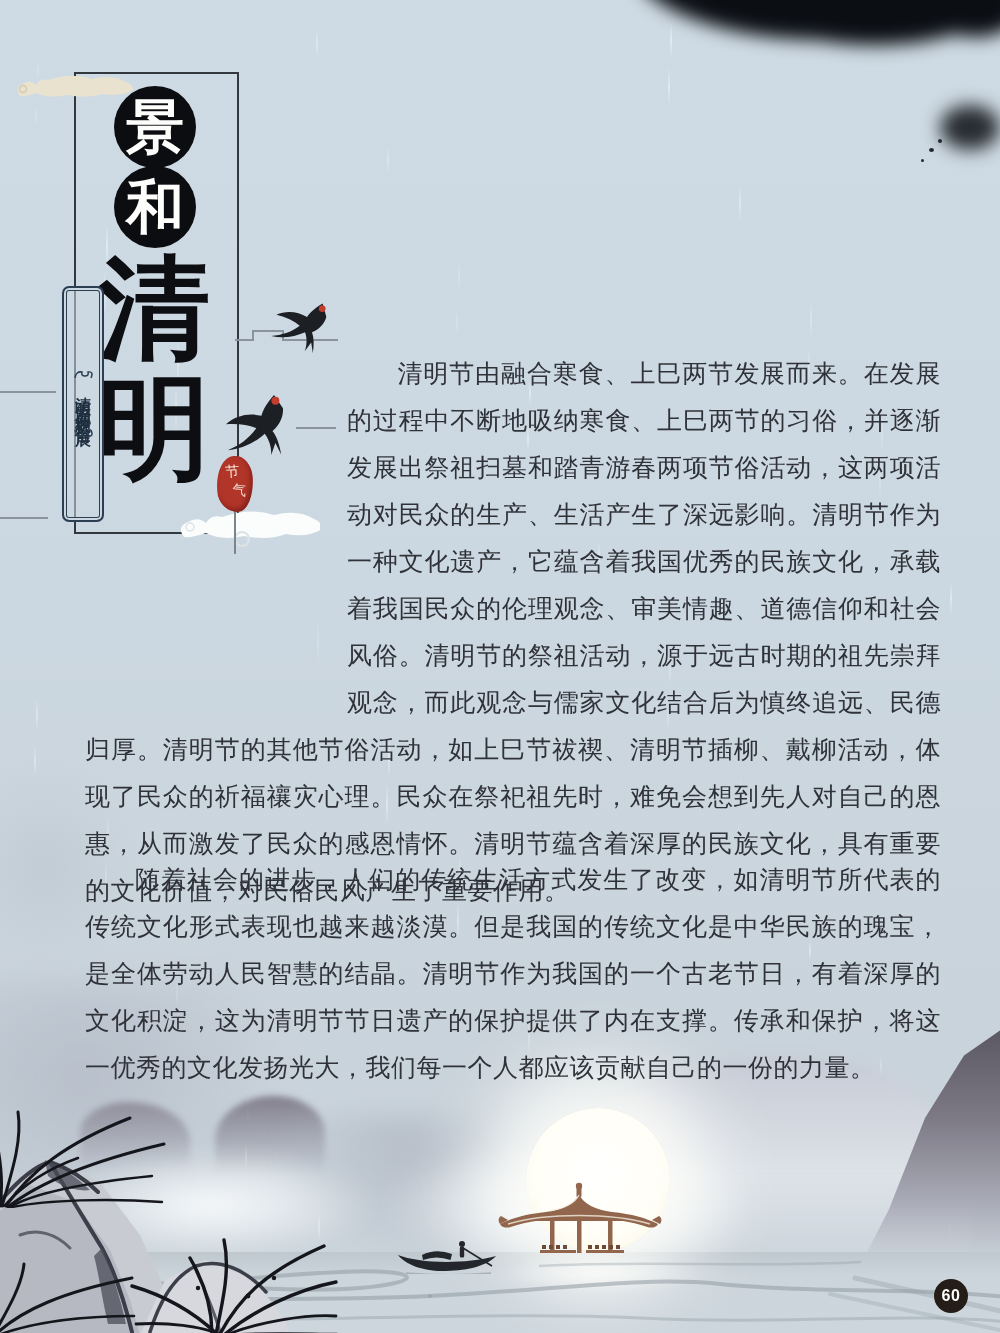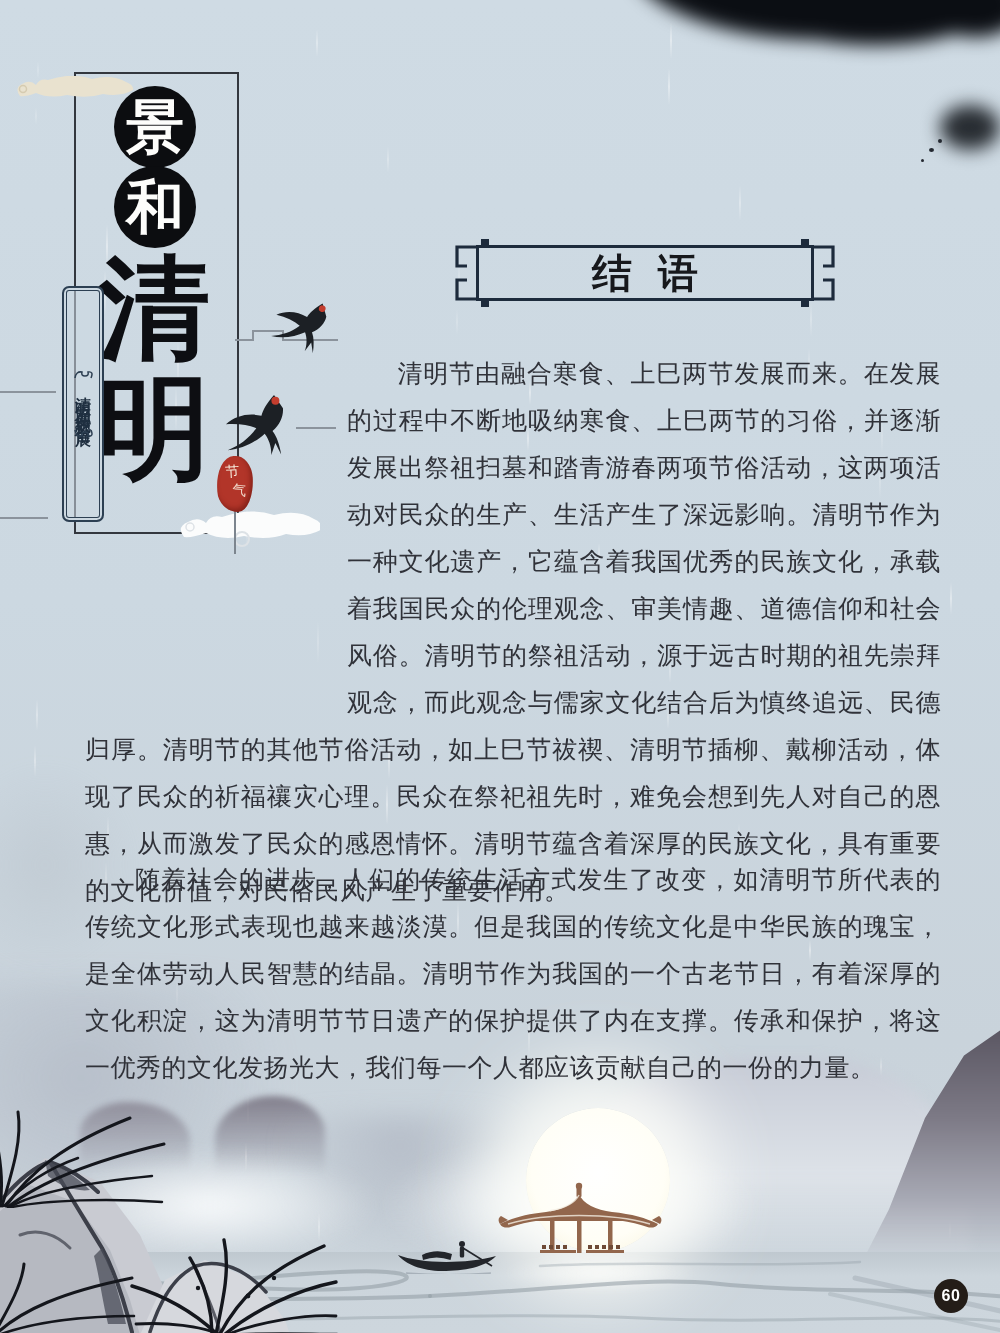--- a/index.html
+++ b/index.html
@@ -331,34 +331,20 @@
       </svg>
     </div>
 
     <div class="seal">
       <span class="s1">节</span>
       <span class="s2">气</span>
     </div>
     <div class="seal-line"></div>
   </div>
 
-  <div class="heading-frame">
-    <div class="frame-rect"></div>
-    <svg class="cap cap-l" viewBox="0 0 30 68">
-      <path d="M28,8 H7 V27 H17 M28,60 H7 V41 H17" fill="none" stroke="#1d2b3c" stroke-width="3.2"></path>
-    </svg>
-    <svg class="cap cap-r" viewBox="0 0 30 68">
-      <path d="M28,8 H7 V27 H17 M28,60 H7 V41 H17" fill="none" stroke="#1d2b3c" stroke-width="3.2"></path>
-    </svg>
-    <i class="frame-sq" style="left:31px;top:0;"></i>
-    <i class="frame-sq" style="left:31px;bottom:0;"></i>
-    <i class="frame-sq" style="right:31px;top:0;"></i>
-    <i class="frame-sq" style="right:31px;bottom:0;"></i>
-    <div class="heading-text">结语</div>
-  </div>
 
   <div class="para p1">
     <span class="spacer"></span><span class="ind" style="display:inline;"><span style="display:inline-block;width:2em;"></span><span>清明节由融合寒食、上巳两节发展而来。在发展的过程中不断地吸纳寒食、上巳两节的习俗，并逐渐发展出祭祖扫墓和踏青游春两项节俗活动，这两项活动对民众的生产、生活产生了深远影响。清明节作为一种文化遗产，它蕴含着我国优秀的民族文化，承载着我国民众的伦理观念、审美情趣、道德信仰和社会风俗。清明节的祭祖活动，源于远古时期的祖先崇拜观念，而此观念与儒家文化结合后为慎终追远、民德归厚。清明节的其他节俗活动，如上巳节祓禊、清明节插柳、戴柳活动，体现了民众的祈福禳灾心理。民众在祭祀祖先时，难免会想到先人对自己的恩惠，从而激发了民众的感恩情怀。清明节蕴含着深厚的民族文化，具有重要的文化价值，对民俗民风产生了重要作用。</span></span>
   </div>
   <div class="para p2">
     <span class="ind">随着社会的进步，人们的传统生活方式发生了改变，如清明节所代表的传统文化形式表现也越来越淡漠。但是我国的传统文化是中华民族的瑰宝，是全体劳动人民智慧的结晶。清明节作为我国的一个古老节日，有着深厚的文化积淀，这为清明节节日遗产的保护提供了内在支撑。传承和保护，将这一优秀的文化发扬光大，我们每一个人都应该贡献自己的一份的力量。</span>
   </div>
 
   <div class="page-badge">
     <span>60</span>

